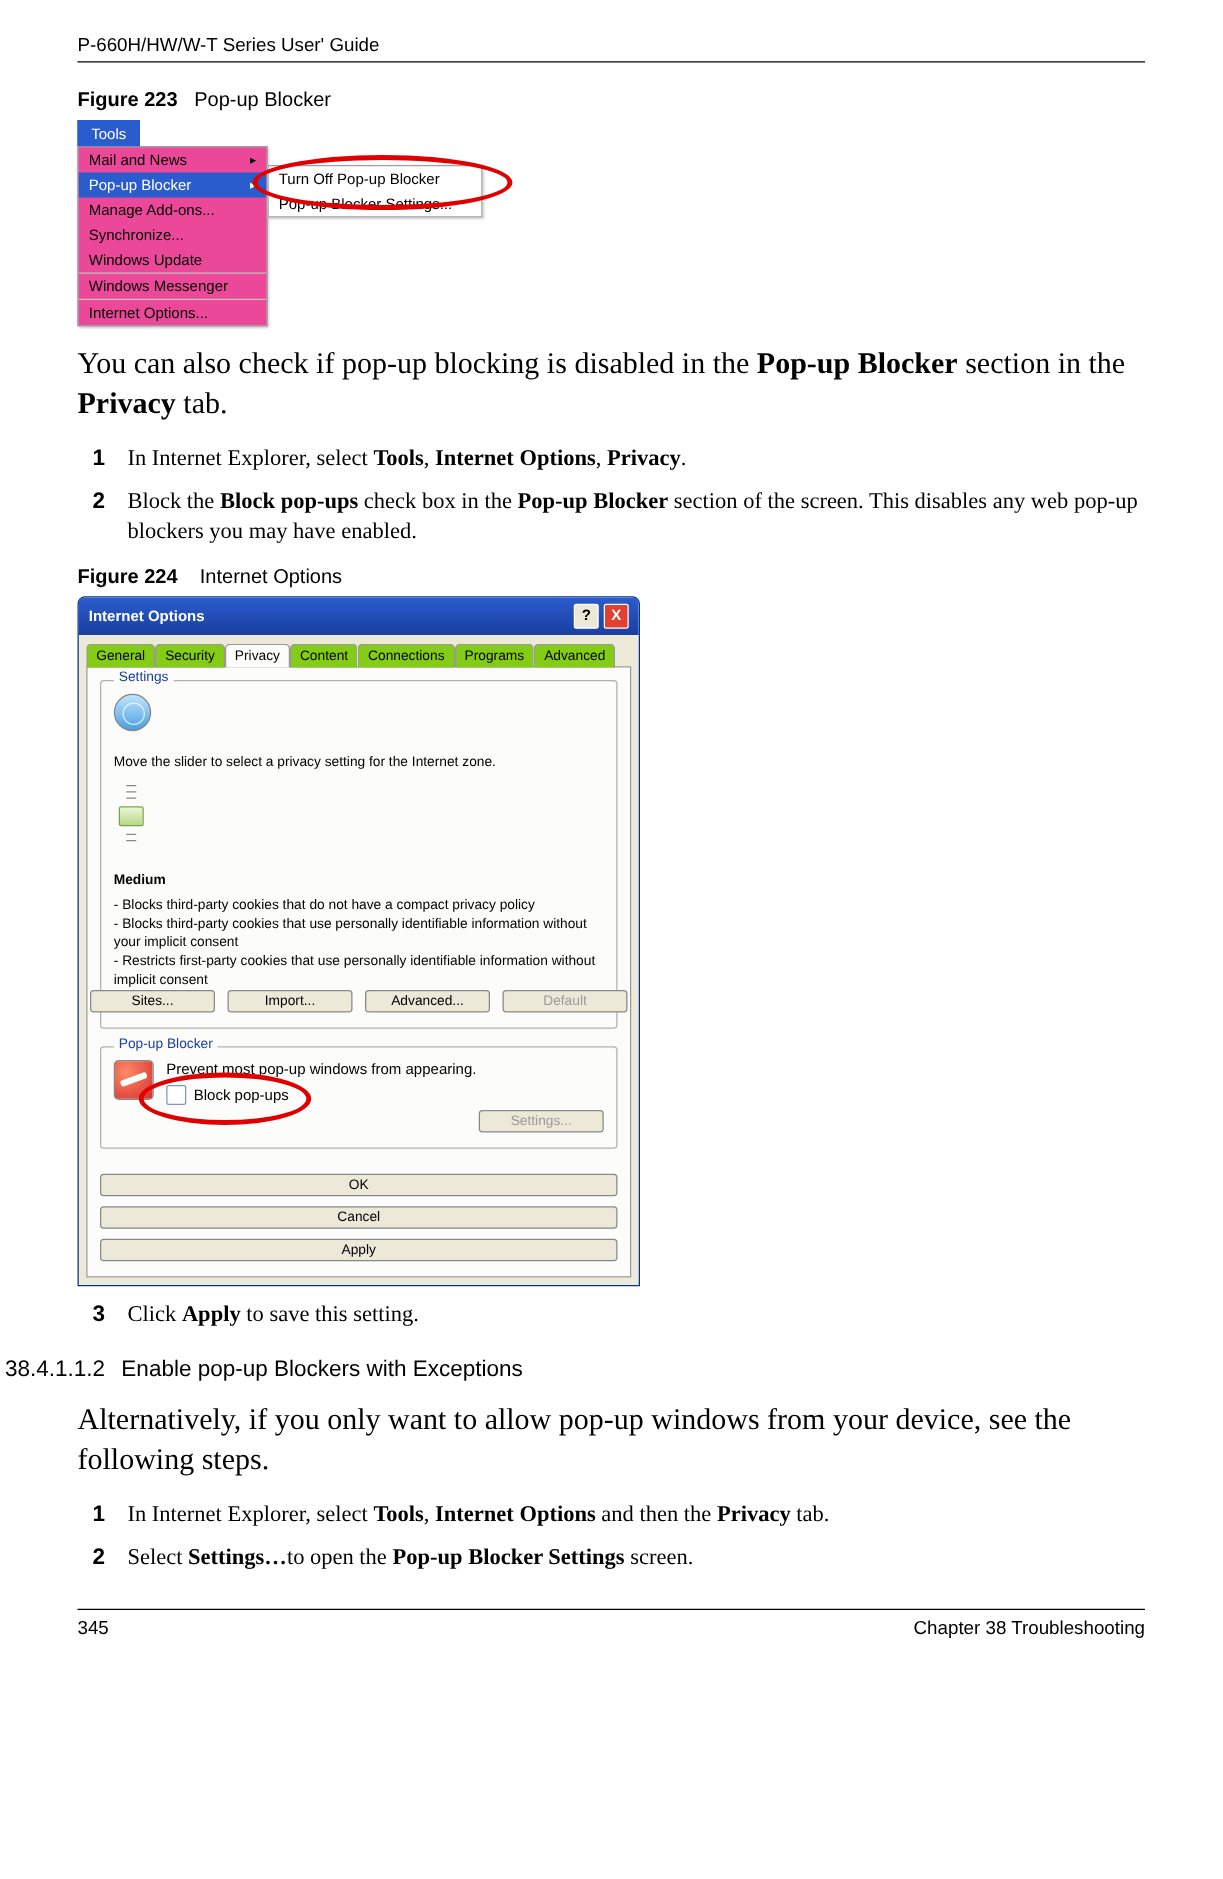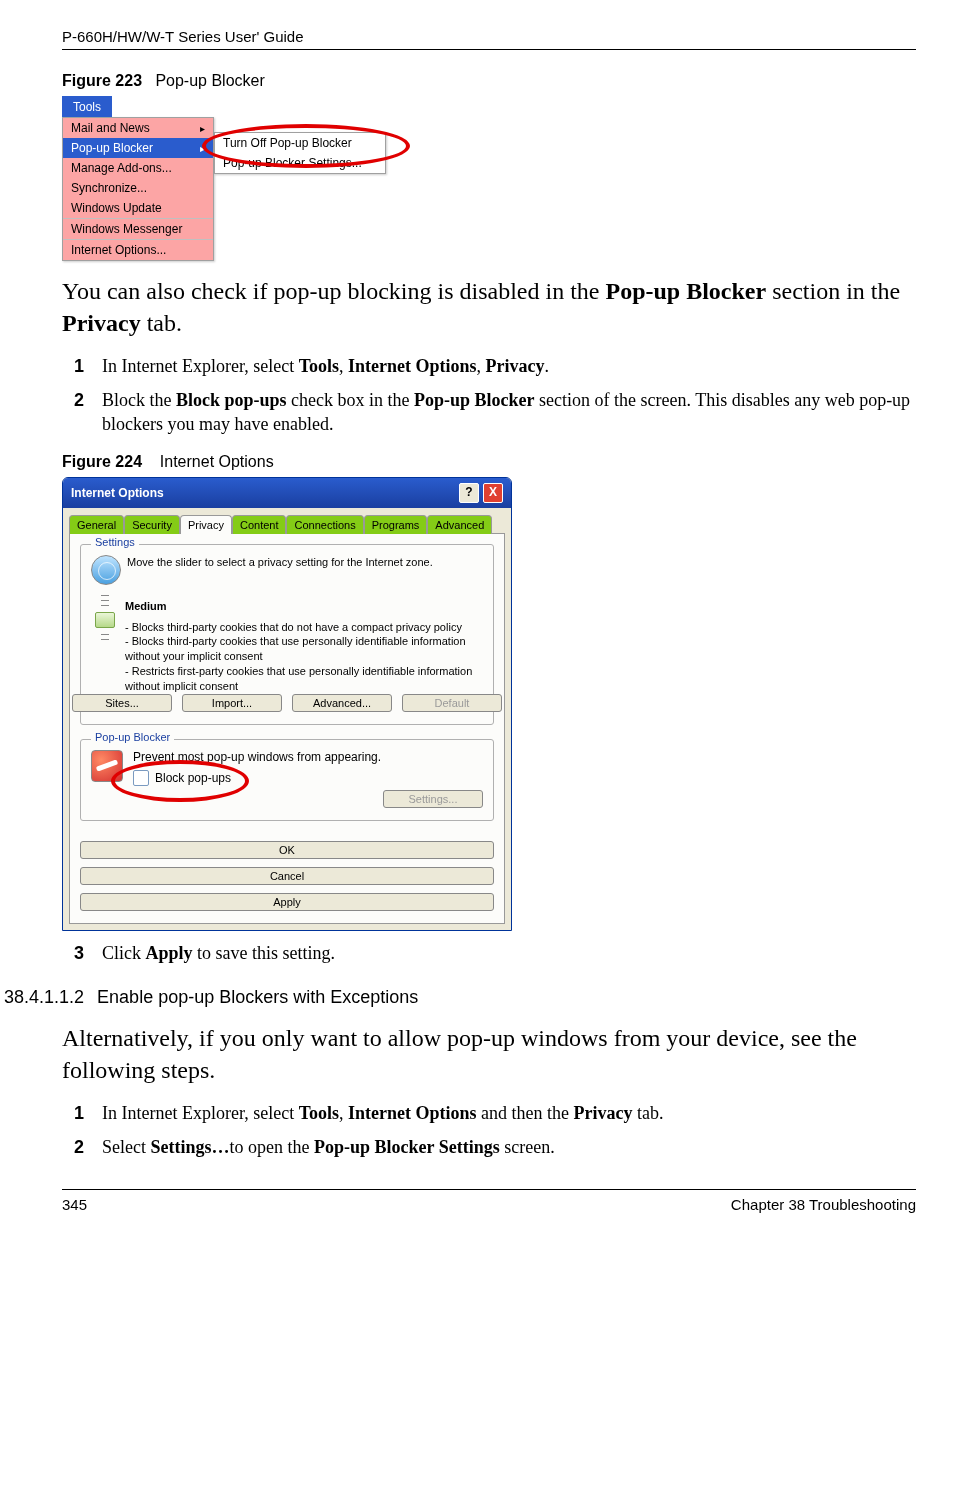--- a/index.html
+++ b/index.html
@@ -76,21 +76,21 @@
   }
   .tools-tab {
     display: inline-block;
     background: #2a5ccd;
     color: #fff;
     padding: 3px 10px;
     border: 1px solid #2a5ccd;
     border-bottom: none;
   }
   .menu-box {
-    background: #fca5a5;
+    background: #ec4899;
     border: 1px solid #a0a0a0;
     width: 150px;
     box-shadow: 1px 1px 2px rgba(0,0,0,.2);
   }
   .menu-item {
     padding: 3px 8px;
     display: flex;
     justify-content: space-between;
     align-items: center;
   }
@@ -188,21 +188,21 @@
   }
   .group-title {
     position: absolute;
     top: -9px;
     left: 10px;
     background: #fcfcfa;
     padding: 0 4px;
     color: #1a3fa0;
     font-size: 11px;
   }
-  .settings-row { display: flex; gap: 6px; }
+  .settings-row { display: flex; gap: 18px; flex-direction: column; }
   .globe-icon {
     width: 28px; height: 28px;
     border-radius: 50%;
     background: linear-gradient(#bfe4ff,#4aa0e0);
     border: 1px solid #888;
     flex: 0 0 28px;
     position: relative;
   }
   .globe-icon::after{
     content:"";

